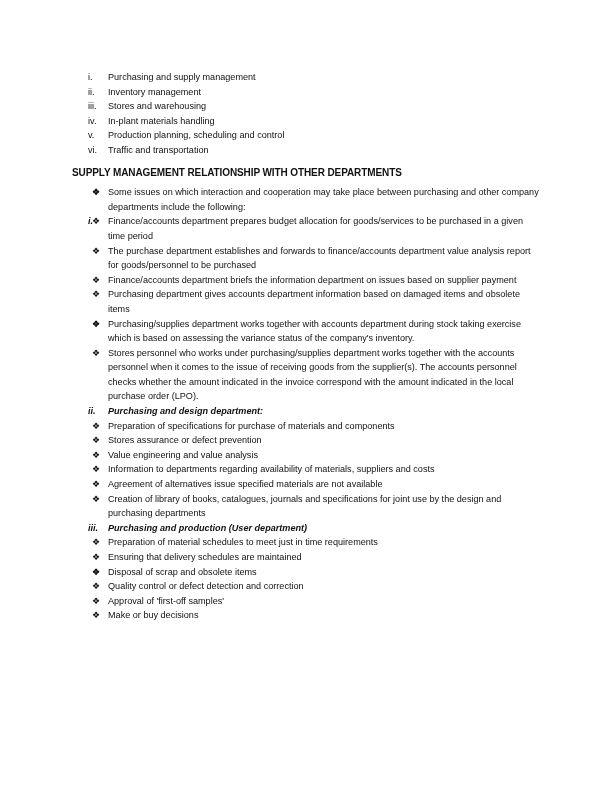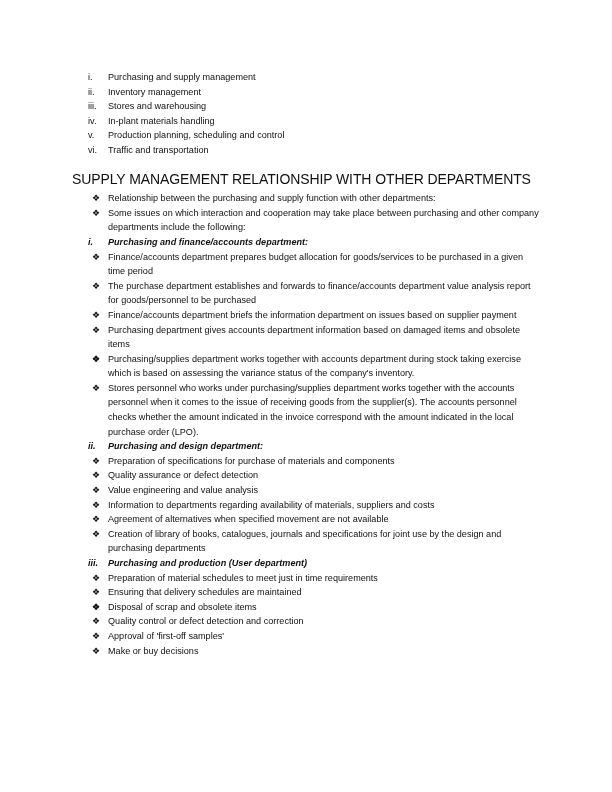--- a/index.html
+++ b/index.html
@@ -6,21 +6,21 @@
   body {
     width: 612px; height: 792px; position: relative; overflow: hidden;
     font-family: "Liberation Sans", "DejaVu Sans", sans-serif;
     color: #111111;
   }
   .page { position: absolute; left: 0; top: 0; width: 612px; height: 792px; }
   .content { position: absolute; left: 72px; top: 70px; width: 470px; font-size: 9.1px; line-height: 14.6px; }
   .roman-list { margin: 0; padding: 0; list-style: none; }
   .roman-list li { position: relative; padding-left: 36px; }
   .roman-list .num { position: absolute; left: 16px; width: 18px; }
-  .heading { font-weight: normal; margin: 14px 0 5px 0; font-size: 14px; letter-spacing: -0.1px; }
+  .heading { font-weight: bold; margin: 8px 0 5px 0; font-size: 10px; letter-spacing: -0.1px; }
   .items { margin: 0; padding: 0; list-style: none; }
   .items li { position: relative; padding-left: 36px; }
   .items li .bullet { position: absolute; left: 20px; top: 0; font-size: 9px; }
   .items li.sub { font-weight: bold; font-style: italic; }
   .items li.sub .subnum { position: absolute; left: 16px; top: 0; font-weight: bold; font-style: italic; }
 </style>
 </head>
 <body>
 
 <div class="page">
@@ -30,36 +30,36 @@
       <li><span class="num">ii.</span><span>Inventory management</span></li>
       <li><span class="num">iii.</span><span>Stores and warehousing</span></li>
       <li><span class="num">iv.</span><span>In-plant materials handling</span></li>
       <li><span class="num">v.</span><span>Production planning, scheduling and control</span></li>
       <li><span class="num">vi.</span><span>Traffic and transportation</span></li>
     </ol>
 
     <div class="heading">SUPPLY MANAGEMENT RELATIONSHIP WITH OTHER DEPARTMENTS</div>
 
     <ul class="items" id="items">
-        <li><span class="bullet">❖</span><span>Relationship between the purchasing and supply function with other departments:</span></li>
+        <li><span class="bullet">❖</span></li>
         <li><span class="bullet">❖</span><span>Some issues on which interaction and cooperation may take place between purchasing and other company departments include the following:</span></li>
-        <li class="sub"><span class="subnum">i.</span><span>Purchasing and finance/accounts department:</span></li>
+        <li class="sub"><span class="subnum">i.</span></li>
         <li><span class="bullet">❖</span><span>Finance/accounts department prepares budget allocation for goods/services to be purchased in a given time period</span></li>
         <li><span class="bullet">❖</span><span>The purchase department establishes and forwards to finance/accounts department value analysis report for goods/personnel to be purchased</span></li>
         <li><span class="bullet">❖</span><span>Finance/accounts department briefs the information department on issues based on supplier payment</span></li>
         <li><span class="bullet">❖</span><span>Purchasing department gives accounts department information based on damaged items and obsolete items</span></li>
         <li><span class="bullet">❖</span></li>
         <li><span class="bullet">❖</span><span>Purchasing/supplies department works together with accounts department during stock taking exercise which is based on assessing the variance status of the company's inventory.</span></li>
         <li><span class="bullet">❖</span><span>Stores personnel who works under purchasing/supplies department works together with the accounts personnel when it comes to the issue of receiving goods from the supplier(s). The accounts personnel checks whether the amount indicated in the invoice correspond with the amount indicated in the local purchase order (LPO).</span></li>
         <li class="sub"><span class="subnum">ii.</span><span>Purchasing and design department:</span></li>
         <li><span class="bullet">❖</span><span>Preparation of specifications for purchase of materials and components</span></li>
-        <li><span class="bullet">❖</span><span>Quality assurance or defect detection</span></li>
+        <li><span class="bullet">❖</span><span>Stores assurance or defect prevention</span></li>
         <li><span class="bullet">❖</span><span>Value engineering and value analysis</span></li>
         <li><span class="bullet">❖</span><span>Information to departments regarding availability of materials, suppliers and costs</span></li>
-        <li><span class="bullet">❖</span><span>Agreement of alternatives when specified movement are not available</span></li>
+        <li><span class="bullet">❖</span><span>Agreement of alternatives issue specified materials are not available</span></li>
         <li><span class="bullet">❖</span><span>Creation of library of books, catalogues, journals and specifications for joint use by the design and purchasing departments</span></li>
         <li class="sub"><span class="subnum">iii.</span><span>Purchasing and production (User department)</span></li>
         <li><span class="bullet">❖</span><span>Preparation of material schedules to meet just in time requirements</span></li>
         <li><span class="bullet">❖</span><span>Ensuring that delivery schedules are maintained</span></li>
         <li><span class="bullet">❖</span></li>
         <li><span class="bullet">❖</span><span>Disposal of scrap and obsolete items</span></li>
         <li><span class="bullet">❖</span><span>Quality control or defect detection and correction</span></li>
         <li><span class="bullet">❖</span><span>Approval of 'first-off samples'</span></li>
         <li><span class="bullet">❖</span><span>Make or buy decisions</span></li>
       </ul>

